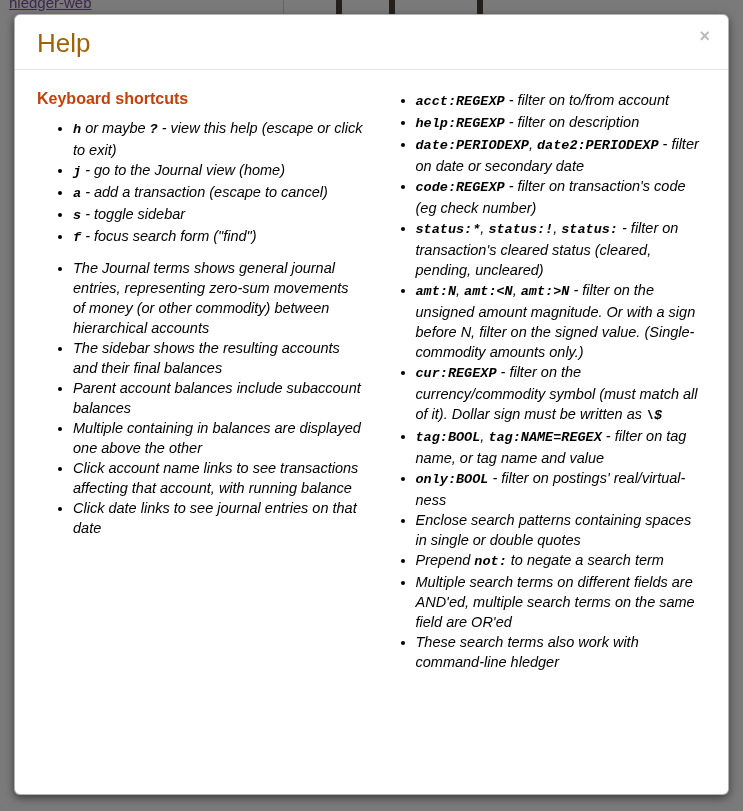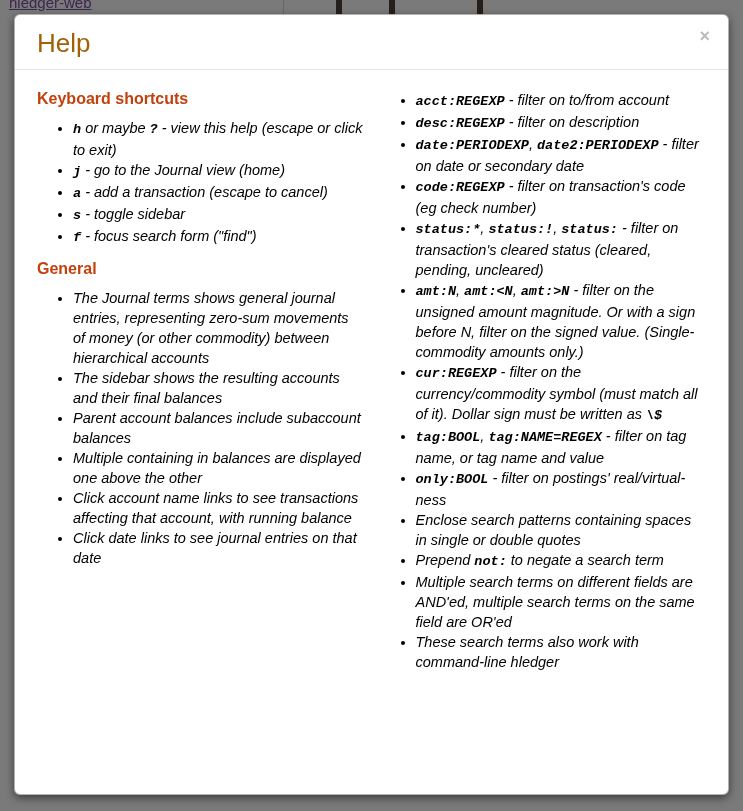--- a/index.html
+++ b/index.html
@@ -66,36 +66,35 @@
           <h4 class="section-heading">Keyboard shortcuts</h4>
           <ul>
             <li><code>h</code> or maybe <code>?</code> - view this help (escape or click to exit)</li>
             <li><code>j</code> - go to the Journal view (home)</li>
             <li><code>a</code> - add a transaction (escape to cancel)</li>
             <li><code>s</code> - toggle sidebar</li>
             <li><code>f</code> - focus search form ("find")</li>
           </ul>
         </div>
         <div class="section">
-          <h4 class="section-heading">General</h4>
           <ul>
             <li>The Journal terms shows general journal entries, representing zero-sum movements of money (or other commodity) between hierarchical accounts</li>
             <li>The sidebar shows the resulting accounts and their final balances</li>
             <li>Parent account balances include subaccount balances</li>
             <li>Multiple containing in balances are displayed one above the other</li>
             <li>Click account name links to see transactions affecting that account, with running balance</li>
             <li>Click date links to see journal entries on that date</li>
           </ul>
         </div>
       </div>
     <div class="col" id="col-right">
         <div class="section">
           <ul>
             <li><code>acct:REGEXP</code> - filter on to/from account</li>
-            <li><code>desc:REGEXP</code> - filter on description</li>
+            <li><code>help:REGEXP</code> - filter on description</li>
             <li><code>date:PERIODEXP</code>, <code>date2:PERIODEXP</code> - filter on date or secondary date</li>
             <li><code>code:REGEXP</code> - filter on transaction's code (eg check number)</li>
             <li><code>status:*</code>, <code>status:!</code>, <code>status:</code> - filter on transaction's cleared status (cleared, pending, uncleared)</li>
             <li><code>amt:N</code>, <code>amt:&lt;N</code>, <code>amt:&gt;N</code> - filter on the unsigned amount magnitude. Or with a sign before N, filter on the signed value. (Single-commodity amounts only.)</li>
             <li><code>cur:REGEXP</code> - filter on the currency/commodity symbol (must match all of it). Dollar sign must be written as <code>\$</code></li>
             <li><code>tag:BOOL</code>, <code>tag:NAME=REGEX</code> - filter on tag name, or tag name and value</li>
             <li><code>only:BOOL</code> - filter on postings' real/virtual-ness</li>
             <li>Enclose search patterns containing spaces in single or double quotes</li>
             <li>Prepend <code>not:</code> to negate a search term</li>
             <li>Multiple search terms on different fields are AND'ed, multiple search terms on the same field are OR'ed</li>

